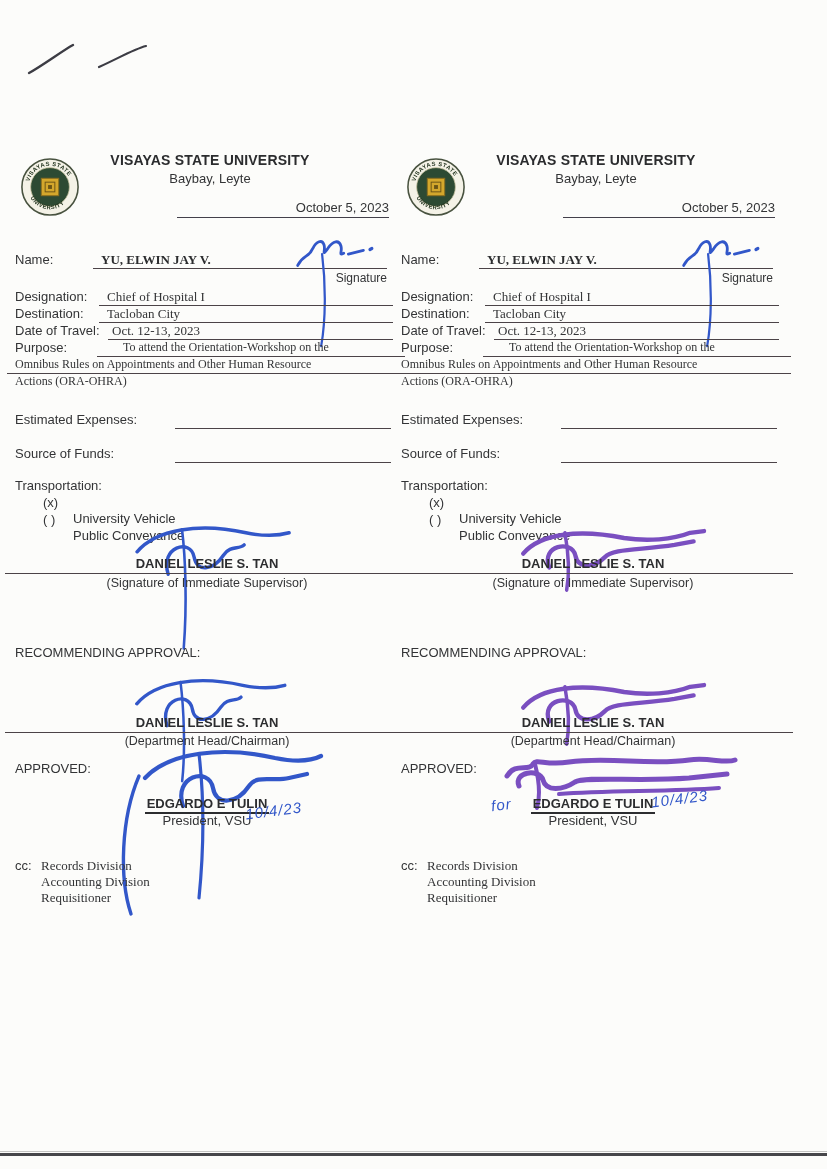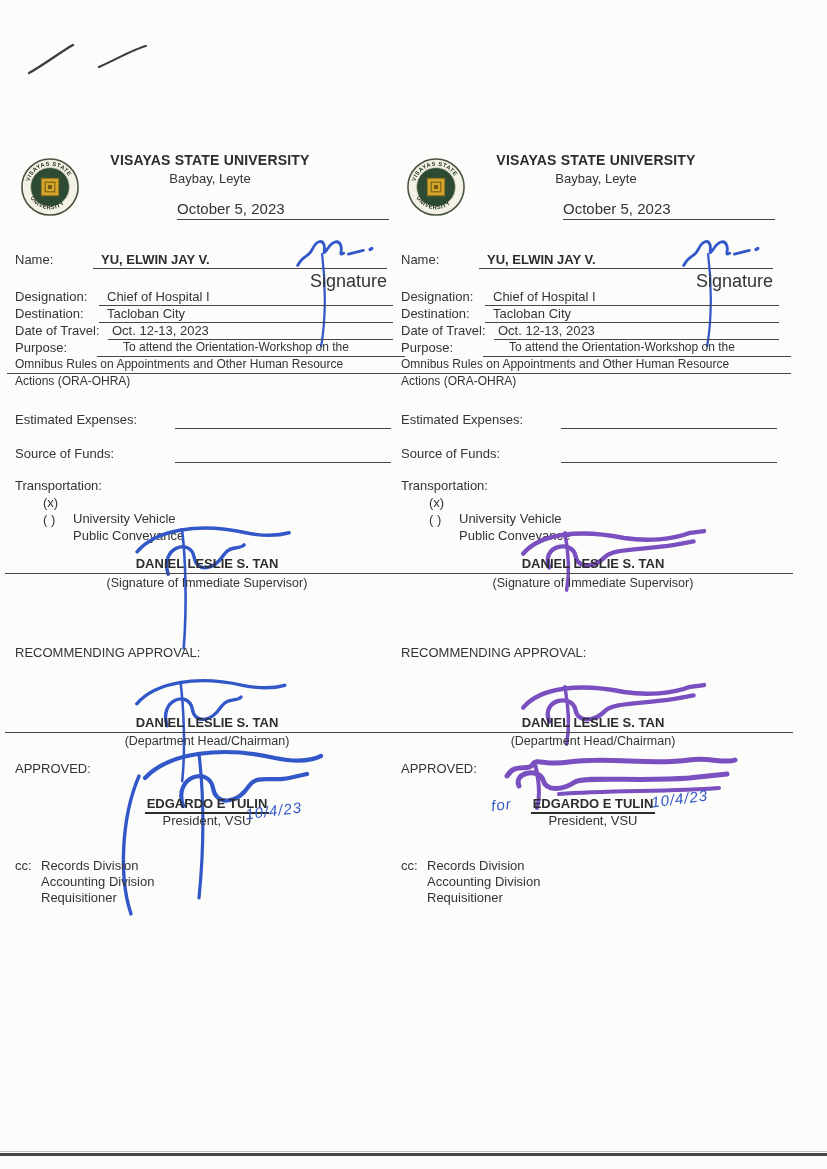--- a/index.html
+++ b/index.html
@@ -4,30 +4,30 @@
 <style>
   html,body{margin:0;padding:0;background:#d9d9d9;}
   .page{
     position:relative;width:827px;height:1169px;margin:0 auto;
     background:#fcfcfa;overflow:hidden;
     font-family:"Liberation Sans",sans-serif;color:#333436;
   }
   .form-col{position:absolute;top:150px;width:388px;height:800px;}
   .row{position:absolute;left:0;right:0;height:17px;font-size:13px;white-space:nowrap;text-align:center;}
   .lbl{position:absolute;left:2px;top:0;}
-  .val{position:absolute;top:0;}
+  .val{position:absolute;top:0;font-family:Liberation Serif, serif;}
   .bold{font-weight:bold;color:#2c2d2f;}
   .ul-line{position:absolute;border-bottom:1.6px solid #4b4347;height:16px;top:0;}
   .center{text-align:center;}
   .header-title{position:absolute;left:72px;top:2px;width:250px;text-align:center;
     font-weight:bold;font-size:14px;color:#2b2c2e;letter-spacing:.2px;}
   .header-sub{position:absolute;left:72px;top:21px;width:250px;text-align:center;font-size:13px;}
-  .date-line{position:absolute;left:164px;top:50px;width:212px;text-align:left;
-    font-size:15px;border-bottom:1.8px solid #43404a;padding-bottom:2px;}
-  .sig-label{position:absolute;top:121px;left:250px;width:124px;text-align:right;font-size:18px;}
+  .date-line{position:absolute;left:164px;top:50px;width:212px;text-align:right;
+    font-size:13px;border-bottom:1.8px solid #43404a;padding-bottom:2px;}
+  .sig-label{position:absolute;top:121px;left:250px;width:124px;text-align:right;font-size:12px;}
   .seal{position:absolute;left:6px;top:6px;width:62px;height:62px;}
   .opt-mark{position:absolute;left:30px;top:0;}
   .opt-text{position:absolute;left:60px;top:16px;}
   .sig-svg{position:absolute;pointer-events:none;}
   .ink-blue{color:var(--blue-ink,#3257c9);}
   .ink-purple{color:var(--purple-ink,#7a4fc0);}
   .hand{position:absolute;font-size:15px;font-style:italic;color:var(--blue-ink,#3257c9);
     transform:rotate(-7deg);letter-spacing:1px;white-space:nowrap;}
   .caption{font-size:12.5px;}
   .scan-line-light{position:absolute;left:0;width:827px;top:1151px;height:1px;background:#c4c4c2;}

